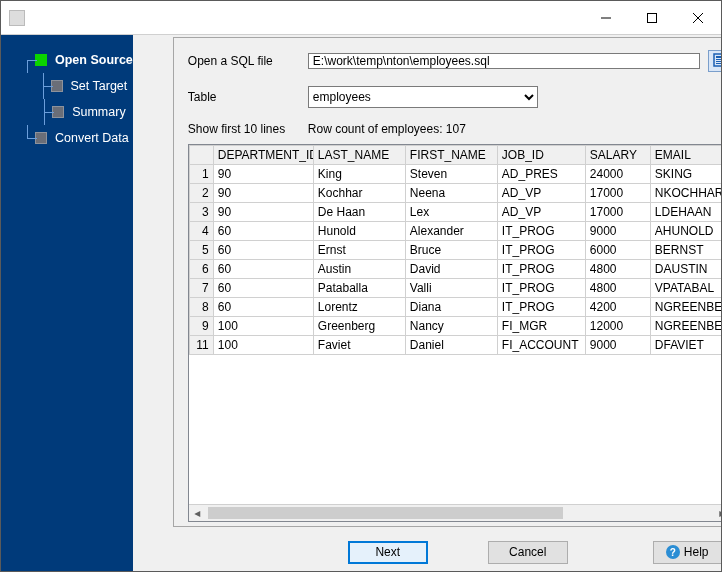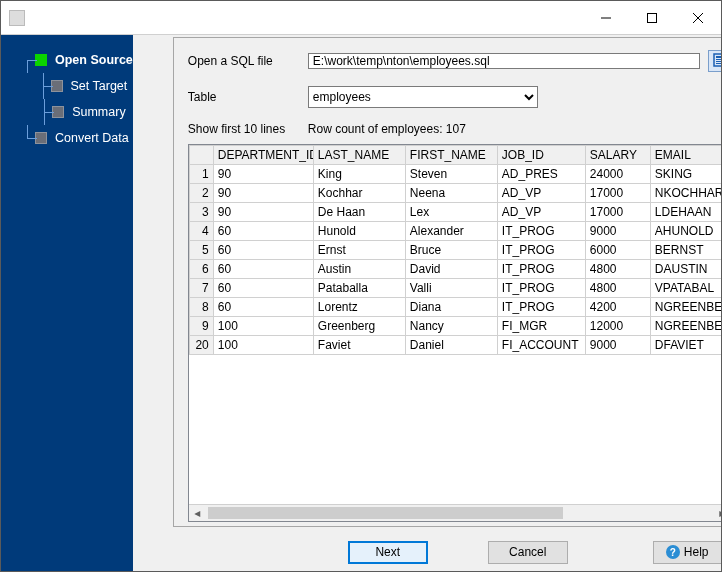--- a/index.html
+++ b/index.html
@@ -236,21 +236,21 @@
                   <tr>
                     <td class="rownum">9</td>
                     <td>100</td>
                     <td>Greenberg</td>
                     <td>Nancy</td>
                     <td>FI_MGR</td>
                     <td>12000</td>
                     <td>NGREENBE</td>
                   </tr>
                   <tr>
-                    <td class="rownum">20</td>
+                    <td class="rownum">11</td>
                     <td>100</td>
                     <td>Faviet</td>
                     <td>Daniel</td>
                     <td>FI_ACCOUNT</td>
                     <td>9000</td>
                     <td>DFAVIET</td>
                   </tr>
                 </tbody>
             </table>
           </div>

